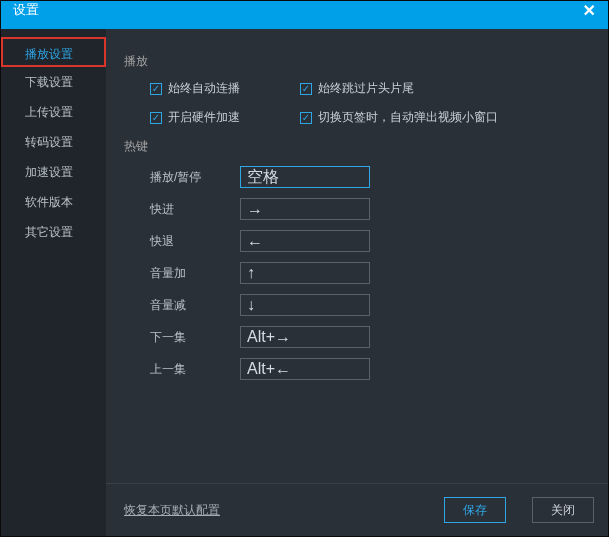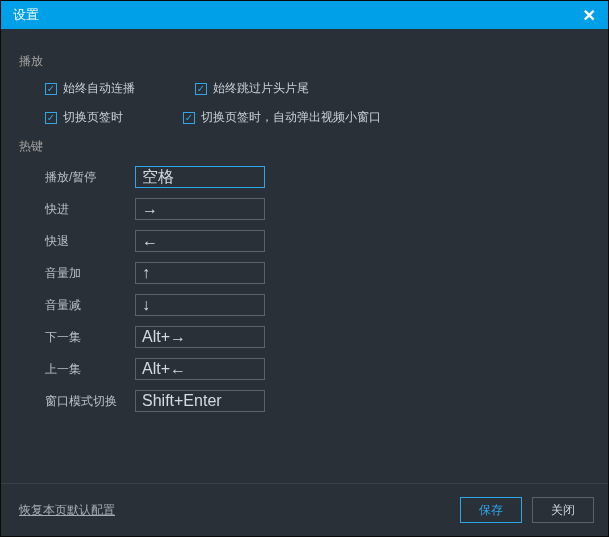--- a/index.html
+++ b/index.html
@@ -16,21 +16,21 @@
     width: 609px;
     height: 537px;
     display: flex;
     flex-direction: column;
     border: 1px solid #0a0a0a;
   }
   .titlebar {
     background: #00a0e9;
     height: 28px;
     display: flex;
-    align-items: center;
+    align-items: flex-start;
     justify-content: space-between;
     padding: 0 8px 0 12px;
     color: #fff;
     font-size: 13px;
   }
   .close-icon {
     font-size: 16px;
     font-weight: bold;
     cursor: pointer;
     padding: 0 4px;
@@ -122,21 +122,21 @@
     display: flex;
     align-items: center;
     justify-content: space-between;
     padding: 0 14px 0 18px;
   }
   .restore-link {
     color: #a6adb5;
     cursor: pointer;
     text-decoration: underline;
   }
-  .buttons { display: flex; gap: 10px; }
+  .buttons { display: flex; gap: 26px; }
   .btn {
     width: 62px;
     height: 26px;
     background: transparent;
     border: 1px solid #5a6168;
     color: #cfd6dd;
     cursor: pointer;
     font-size: 12px;
     font-family: inherit;
   }
@@ -151,41 +151,50 @@
 
 <div class="window">
 
   <div class="titlebar">
     <span>设置</span>
     <span class="close-icon">✕</span>
   </div>
 
   <div class="body">
 
+    <div class="sidebar">
+      <div class="sidebar-item active"><span>播放设置</span></div>
+      <div class="sidebar-item"><span>下载设置</span></div>
+      <div class="sidebar-item"><span>上传设置</span></div>
+      <div class="sidebar-item"><span>转码设置</span></div>
+      <div class="sidebar-item"><span>加速设置</span></div>
+      <div class="sidebar-item"><span>软件版本</span></div>
+      <div class="sidebar-item"><span>其它设置</span></div>
+    </div>
 
     <div class="main">
       <div class="content">
 
         <div class="section-title">播放</div>
 
         <div class="checkrow">
           <label class="check">
             <span class="check-box">✓</span>
             <span>始终自动连播</span>
           </label>
           <label class="check">
             <span class="check-box">✓</span>
             <span>始终跳过片头片尾</span>
           </label>
         </div>
 
         <div class="checkrow">
           <label class="check">
             <span class="check-box">✓</span>
-            <span>切换页签时</span>
+            <span>开启硬件加速</span>
           </label>
           <label class="check">
             <span class="check-box">✓</span>
             <span>切换页签时，自动弹出视频小窗口</span>
           </label>
         </div>
 
         <div class="hotkeys-section">
           <div class="section-title">热键</div>
 
@@ -209,24 +218,20 @@
             <span class="hotkey-label">音量减</span>
             <input class="hotkey-input" value="↓" style="">
           </div>
           <div class="hotkey-row">
             <span class="hotkey-label">下一集</span>
             <input class="hotkey-input" value="Alt+→" style="">
           </div>
           <div class="hotkey-row">
             <span class="hotkey-label">上一集</span>
             <input class="hotkey-input" value="Alt+←" style="">
-          </div>
-          <div class="hotkey-row">
-            <span class="hotkey-label">窗口模式切换</span>
-            <input class="hotkey-input" value="Shift+Enter" style="">
           </div>
         </div>
 
       </div>
 
       <div class="footer">
         <span class="restore-link">恢复本页默认配置</span>
         <div class="buttons">
           <button class="btn primary">保存</button>
           <button class="btn">关闭</button>

